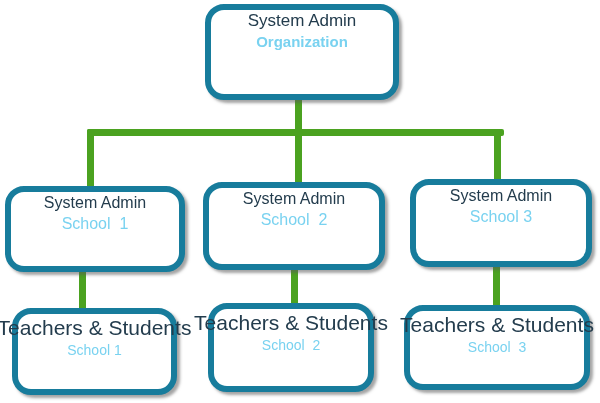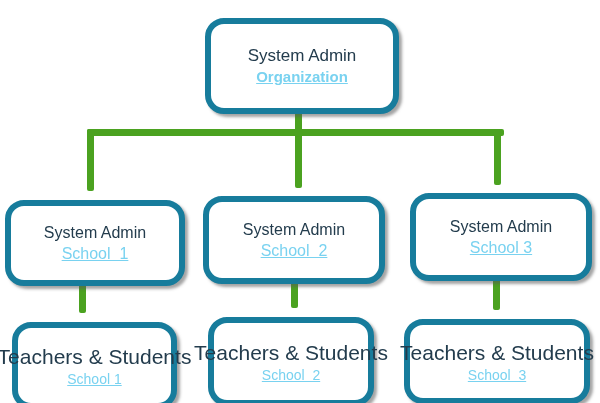--- a/index.html
+++ b/index.html
@@ -31,35 +31,32 @@
     position: absolute;
     z-index: 2;
     box-sizing: border-box;
     background: #ffffff;
     border: 6px solid var(--teal);
     border-radius: 19px;
     box-shadow: 3px 3px 3px rgba(90, 90, 90, 0.55);
     display: flex;
     flex-direction: column;
     align-items: center;
-    justify-content: center;
     text-align: center;
     padding-bottom: 0;
-    margin-top: 14px;
   }
   .title {
     color: var(--dark);
     white-space: pre;
     line-height: 1.35;
   }
   .subtitle {
     color: var(--light);
     white-space: pre;
     line-height: 1.25;
-    text-decoration: underline;
   }
   .row1 .title { font-size: 17px; }
   .row1 .subtitle { font-size: 15px; font-weight: bold; }
   .row2 .title { font-size: 16px; }
   .row2 .subtitle { font-size: 16px; }
   .row3 .title { font-size: 21px; }
   .row3 .subtitle { font-size: 14px; }
 
   
   .n-root  { left: 205px; top: 4px;   width: 194px; height: 96px; }

